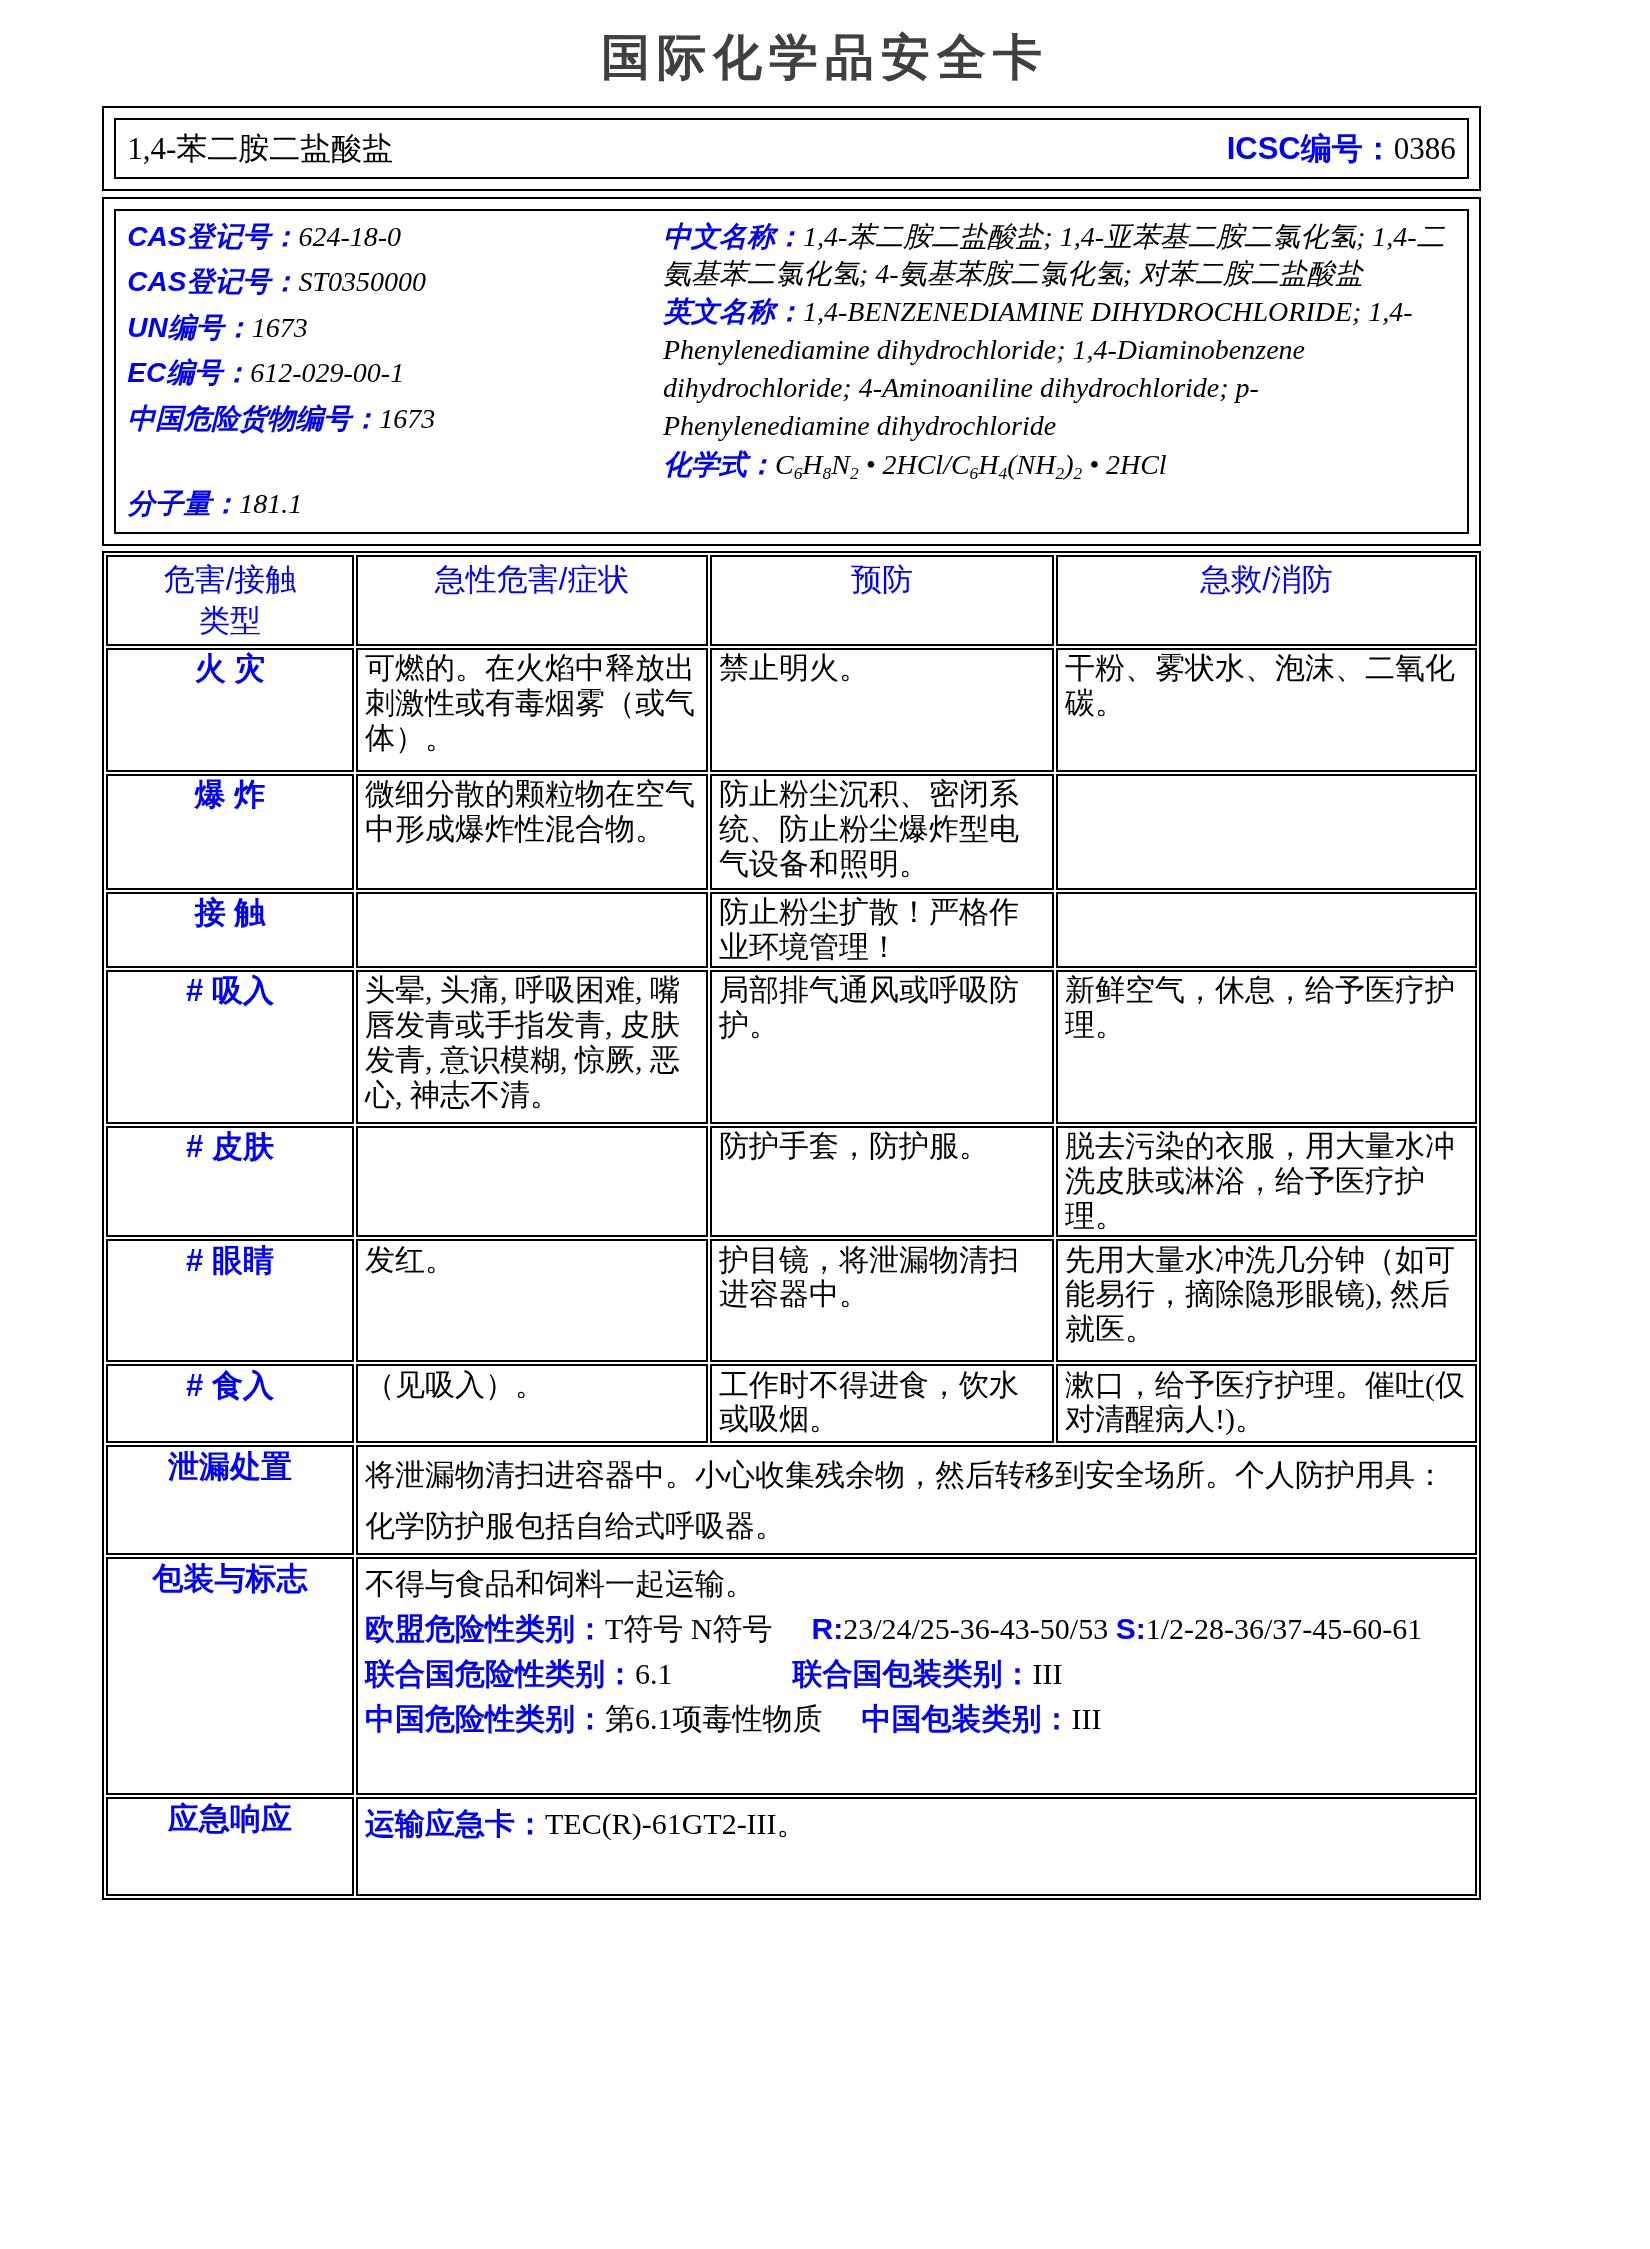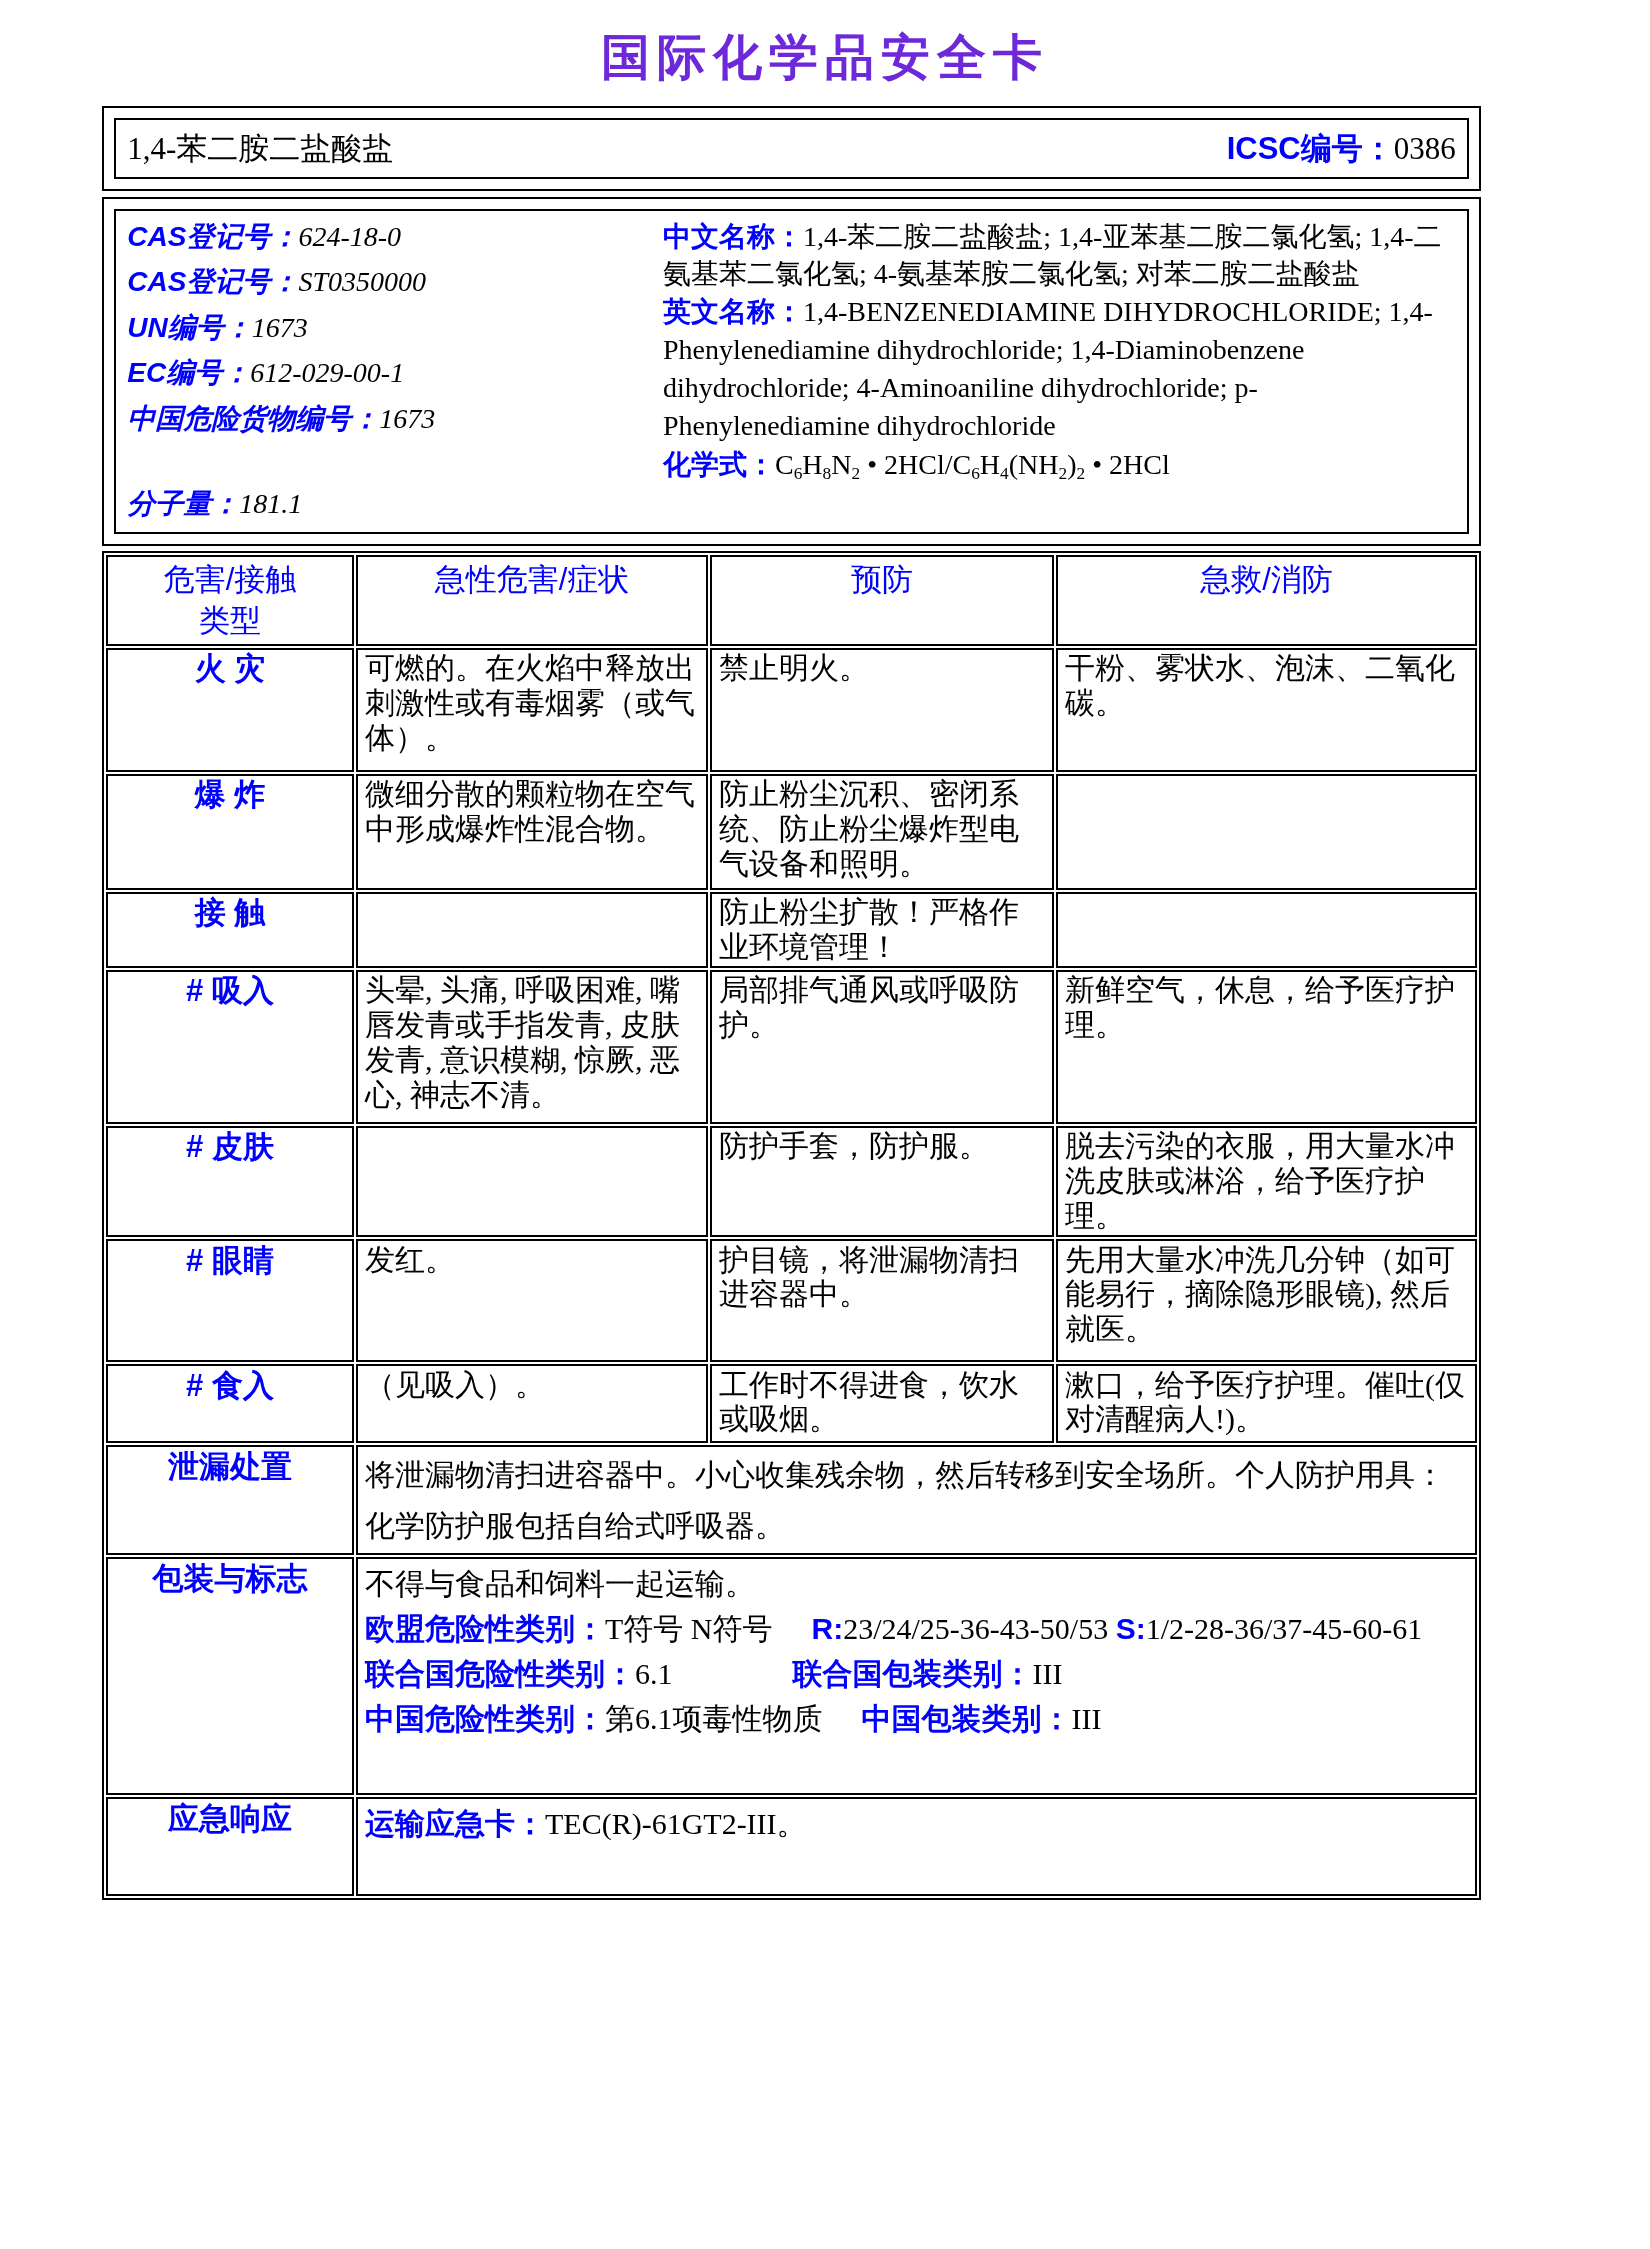--- a/index.html
+++ b/index.html
@@ -4,38 +4,38 @@
 <style>
   html,body{margin:0;padding:0;}
   body{
     width:1650px;height:2250px;background:#ffffff;position:relative;
     font-family:"Liberation Serif", serif;color:#000;
     -webkit-font-smoothing:antialiased;
   }
   .main-title{
     position:absolute;top:25px;left:0;width:1650px;margin:0;
     text-align:center;font-family:"Liberation Sans", sans-serif;
-    font-weight:900;font-size:49px;letter-spacing:7px;color:#6d28d9;
+    font-weight:900;font-size:49px;letter-spacing:7px;color:#404040;
   }
   .content{position:absolute;top:106px;left:102px;width:1379px;}
 
   
   .frame{border:2.8px solid #000;padding:10px;margin-bottom:5.6px;background:#fff;box-sizing:border-box;}
   .inner{border:2.1px solid #000;background:#fff;box-sizing:border-box;}
 
   .lbl{color:#0000FF;font-family:"Liberation Sans", sans-serif;font-weight:bold;}
 
   .box1{display:flex;justify-content:space-between;align-items:center;
         height:61px;font-size:31px;padding:0 11.3px;}
 
   .box2{display:flex;gap:12.7px;font-size:28px;line-height:1.35;padding:7px 11.3px;min-height:325px;}
   .left-col{width:523px;display:flex;flex-direction:column;flex:none;font-style:italic;}
   .left-col .field{margin-bottom:7.7px;white-space:nowrap;}
   .left-col .push{margin-top:auto;margin-bottom:1.4px;}
-  .right-col{flex:1;}
+  .right-col{flex:1;font-style:italic;}
   .right-col .para{margin:0;}
   .formula-line{margin-top:1.4px;white-space:nowrap;}
   .seg-sub{font-size:62%;vertical-align:-0.28em;}
   .seg-label{color:#0000FF;font-family:"Liberation Sans", sans-serif;font-weight:bold;}
   .seg-gap{display:inline-block;width:120px;}
   .seg-gap2{display:inline-block;width:39px;}
 
   table.hazard{
     width:100%;table-layout:fixed;background:#fff;
     border:2.8px solid #000;border-collapse:separate;border-spacing:2.1px;

